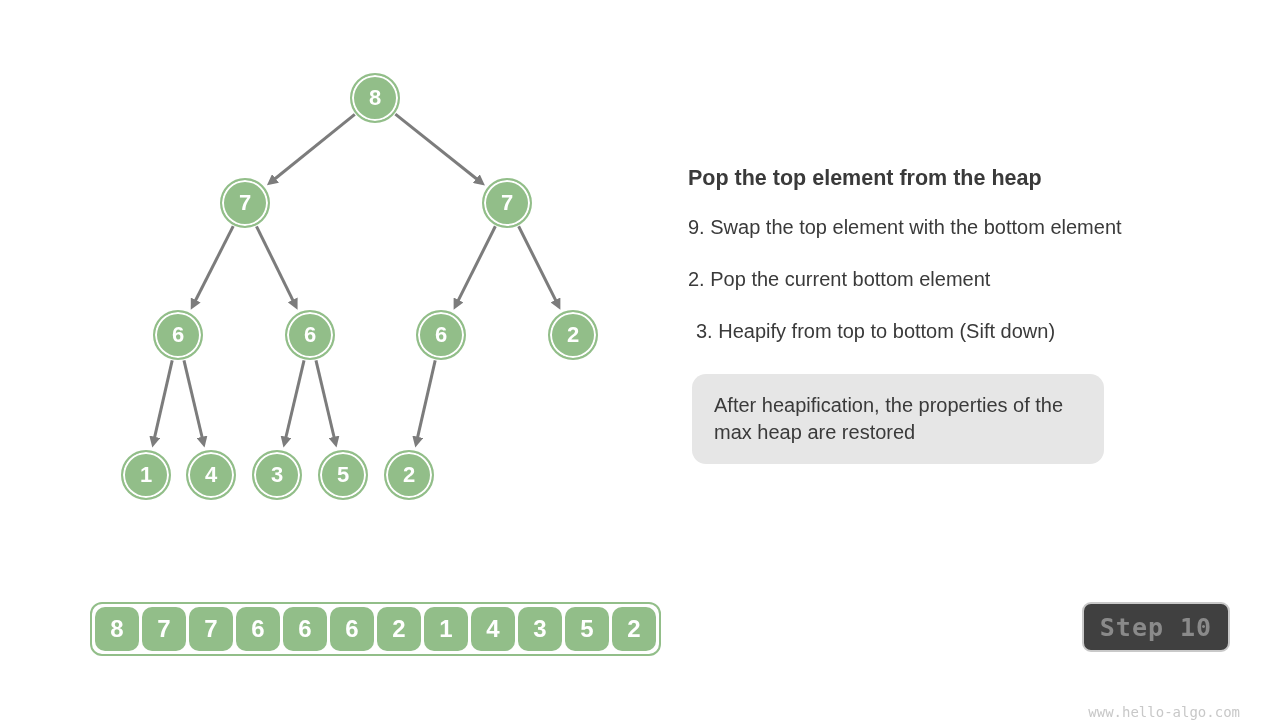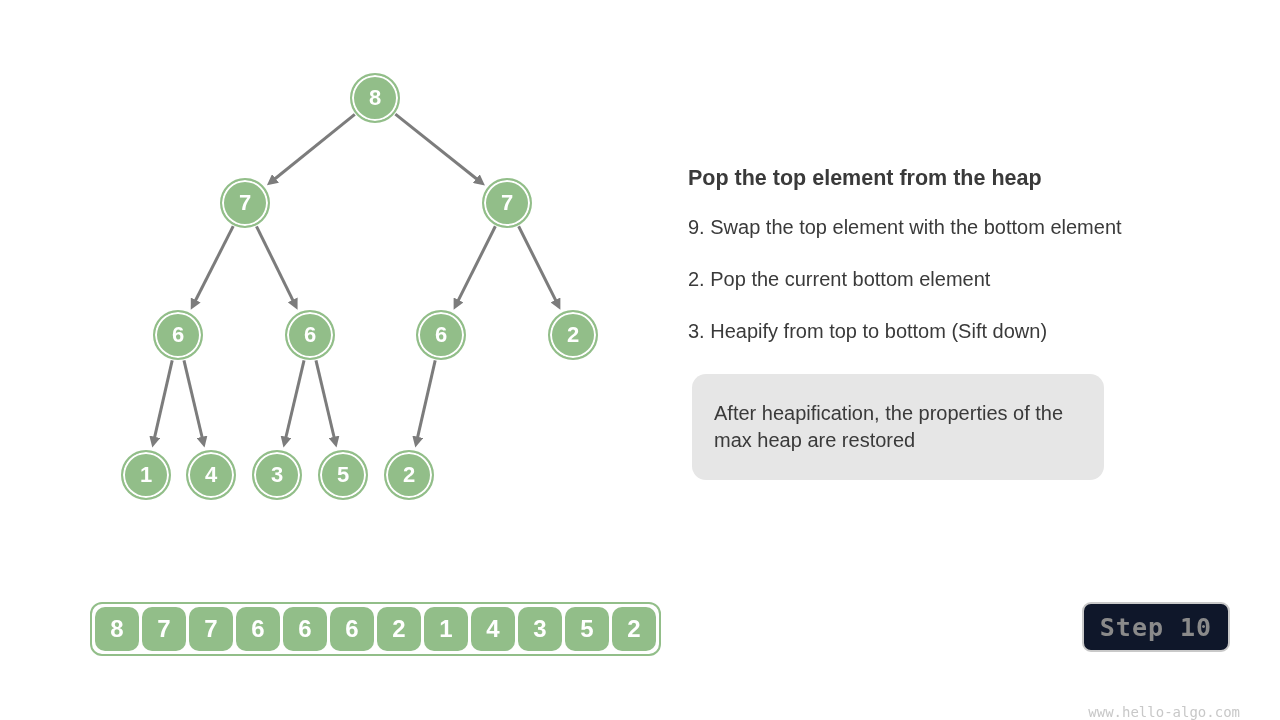--- a/index.html
+++ b/index.html
@@ -26,39 +26,39 @@
   }
   .panel-title{
     position:absolute;left:688px;top:166px;
     font-size:21.5px;font-weight:bold;color:var(--ink);white-space:nowrap;
   }
   .step-line{
     position:absolute;left:688px;font-size:20px;color:var(--ink);white-space:nowrap;
   }
   .step-line.s0{top:216px;}
   .step-line.s1{top:268px;}
-  .step-line.s2{top:320px;}
+  .step-line.s2{top:320px;margin-left:8px;}
   .callout{
     position:absolute;left:692px;top:374px;width:412px;box-sizing:border-box;
-    background:var(--callout-bg);border-radius:14px;padding:26px 22px;
+    background:var(--callout-bg);border-radius:14px;padding:18px 22px;
     font-size:20px;line-height:27px;color:var(--ink);
   }
   .heap-array{
     position:absolute;left:90px;top:602px;
     display:flex;gap:3px;padding:3px;
     border:2px solid var(--green);border-radius:12px;background:#fff;
   }
   .cell{
     width:44px;height:44px;border-radius:10px;background:var(--green);
     color:#fff;font-weight:bold;font-size:24px;
     display:flex;align-items:center;justify-content:center;
   }
   .step-badge{
     position:absolute;left:1082px;top:602px;width:148px;height:50px;box-sizing:border-box;
-    border:2px solid var(--step-border);border-radius:9px;background:#0f172a;
+    border:2px solid var(--step-border);border-radius:9px;background:#404040;
     color:var(--step-text);font-family:"DejaVu Sans Mono",monospace;
     font-weight:bold;font-size:25px;letter-spacing:1px;
     display:flex;align-items:center;justify-content:center;
   }
   .watermark{
     position:absolute;right:40px;top:676px;
     font-family:"DejaVu Sans Mono",monospace;font-size:14px;color:var(--wm);
     white-space:nowrap;
     margin-top:28px;
   }

